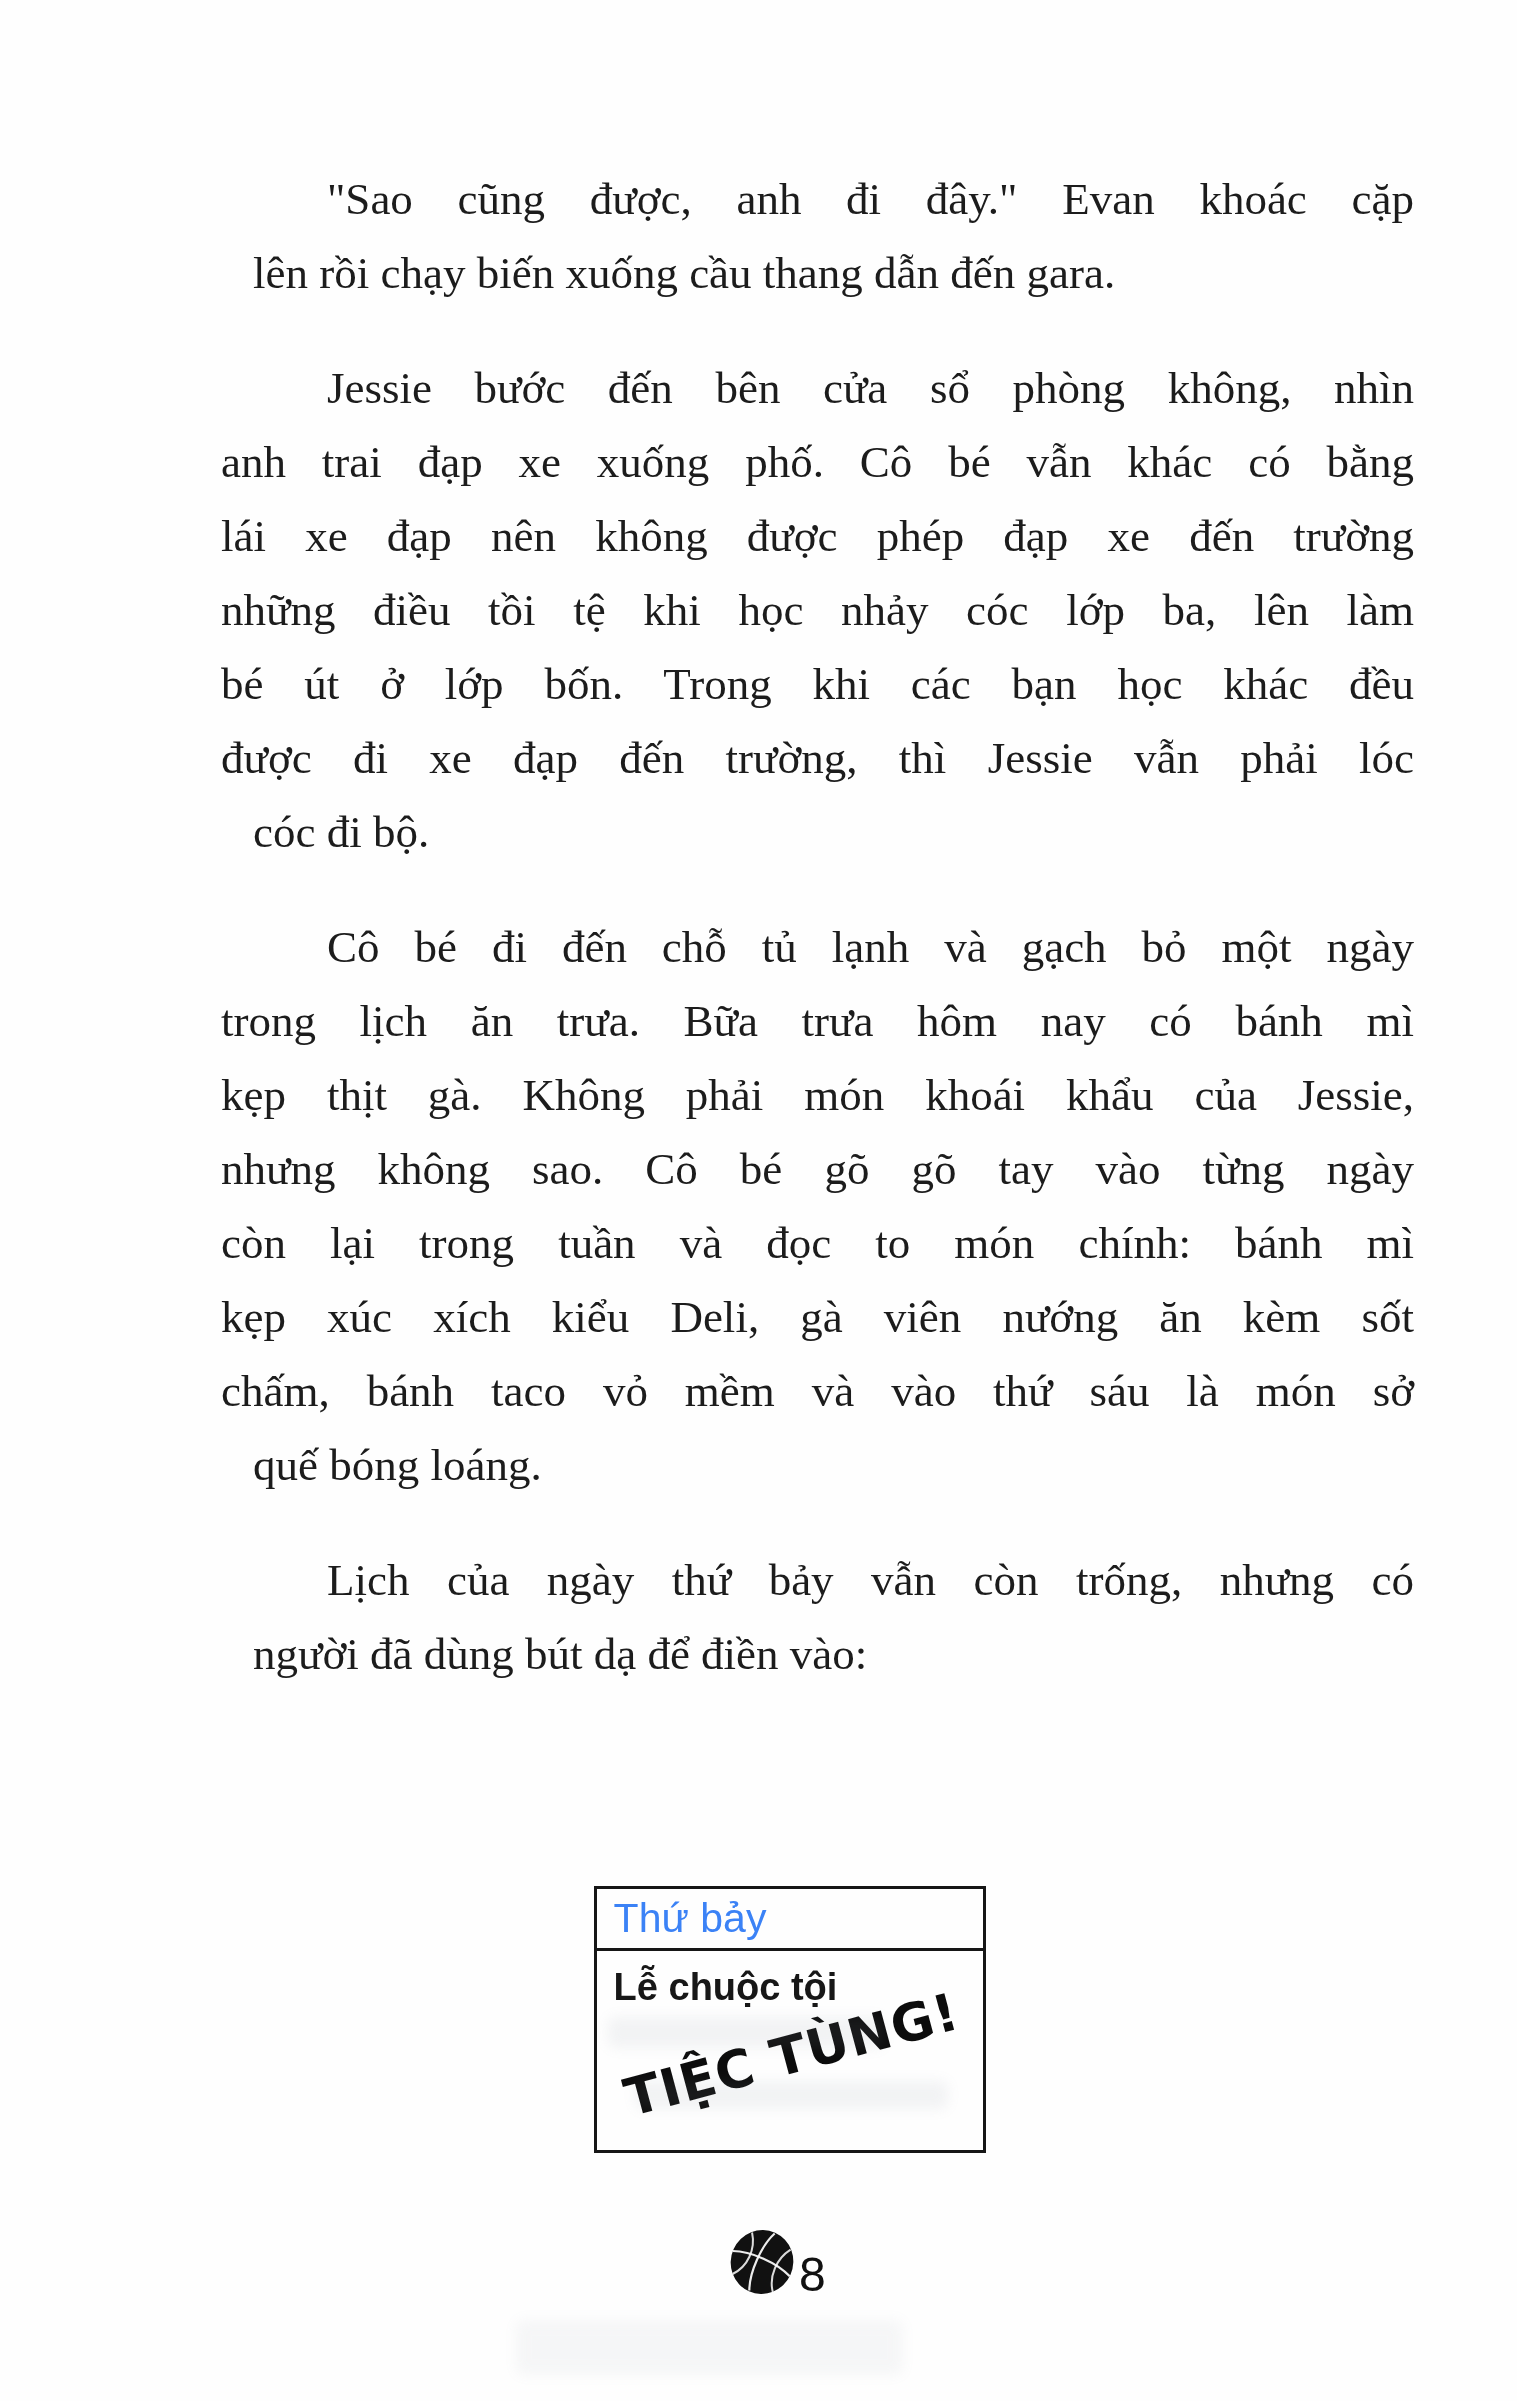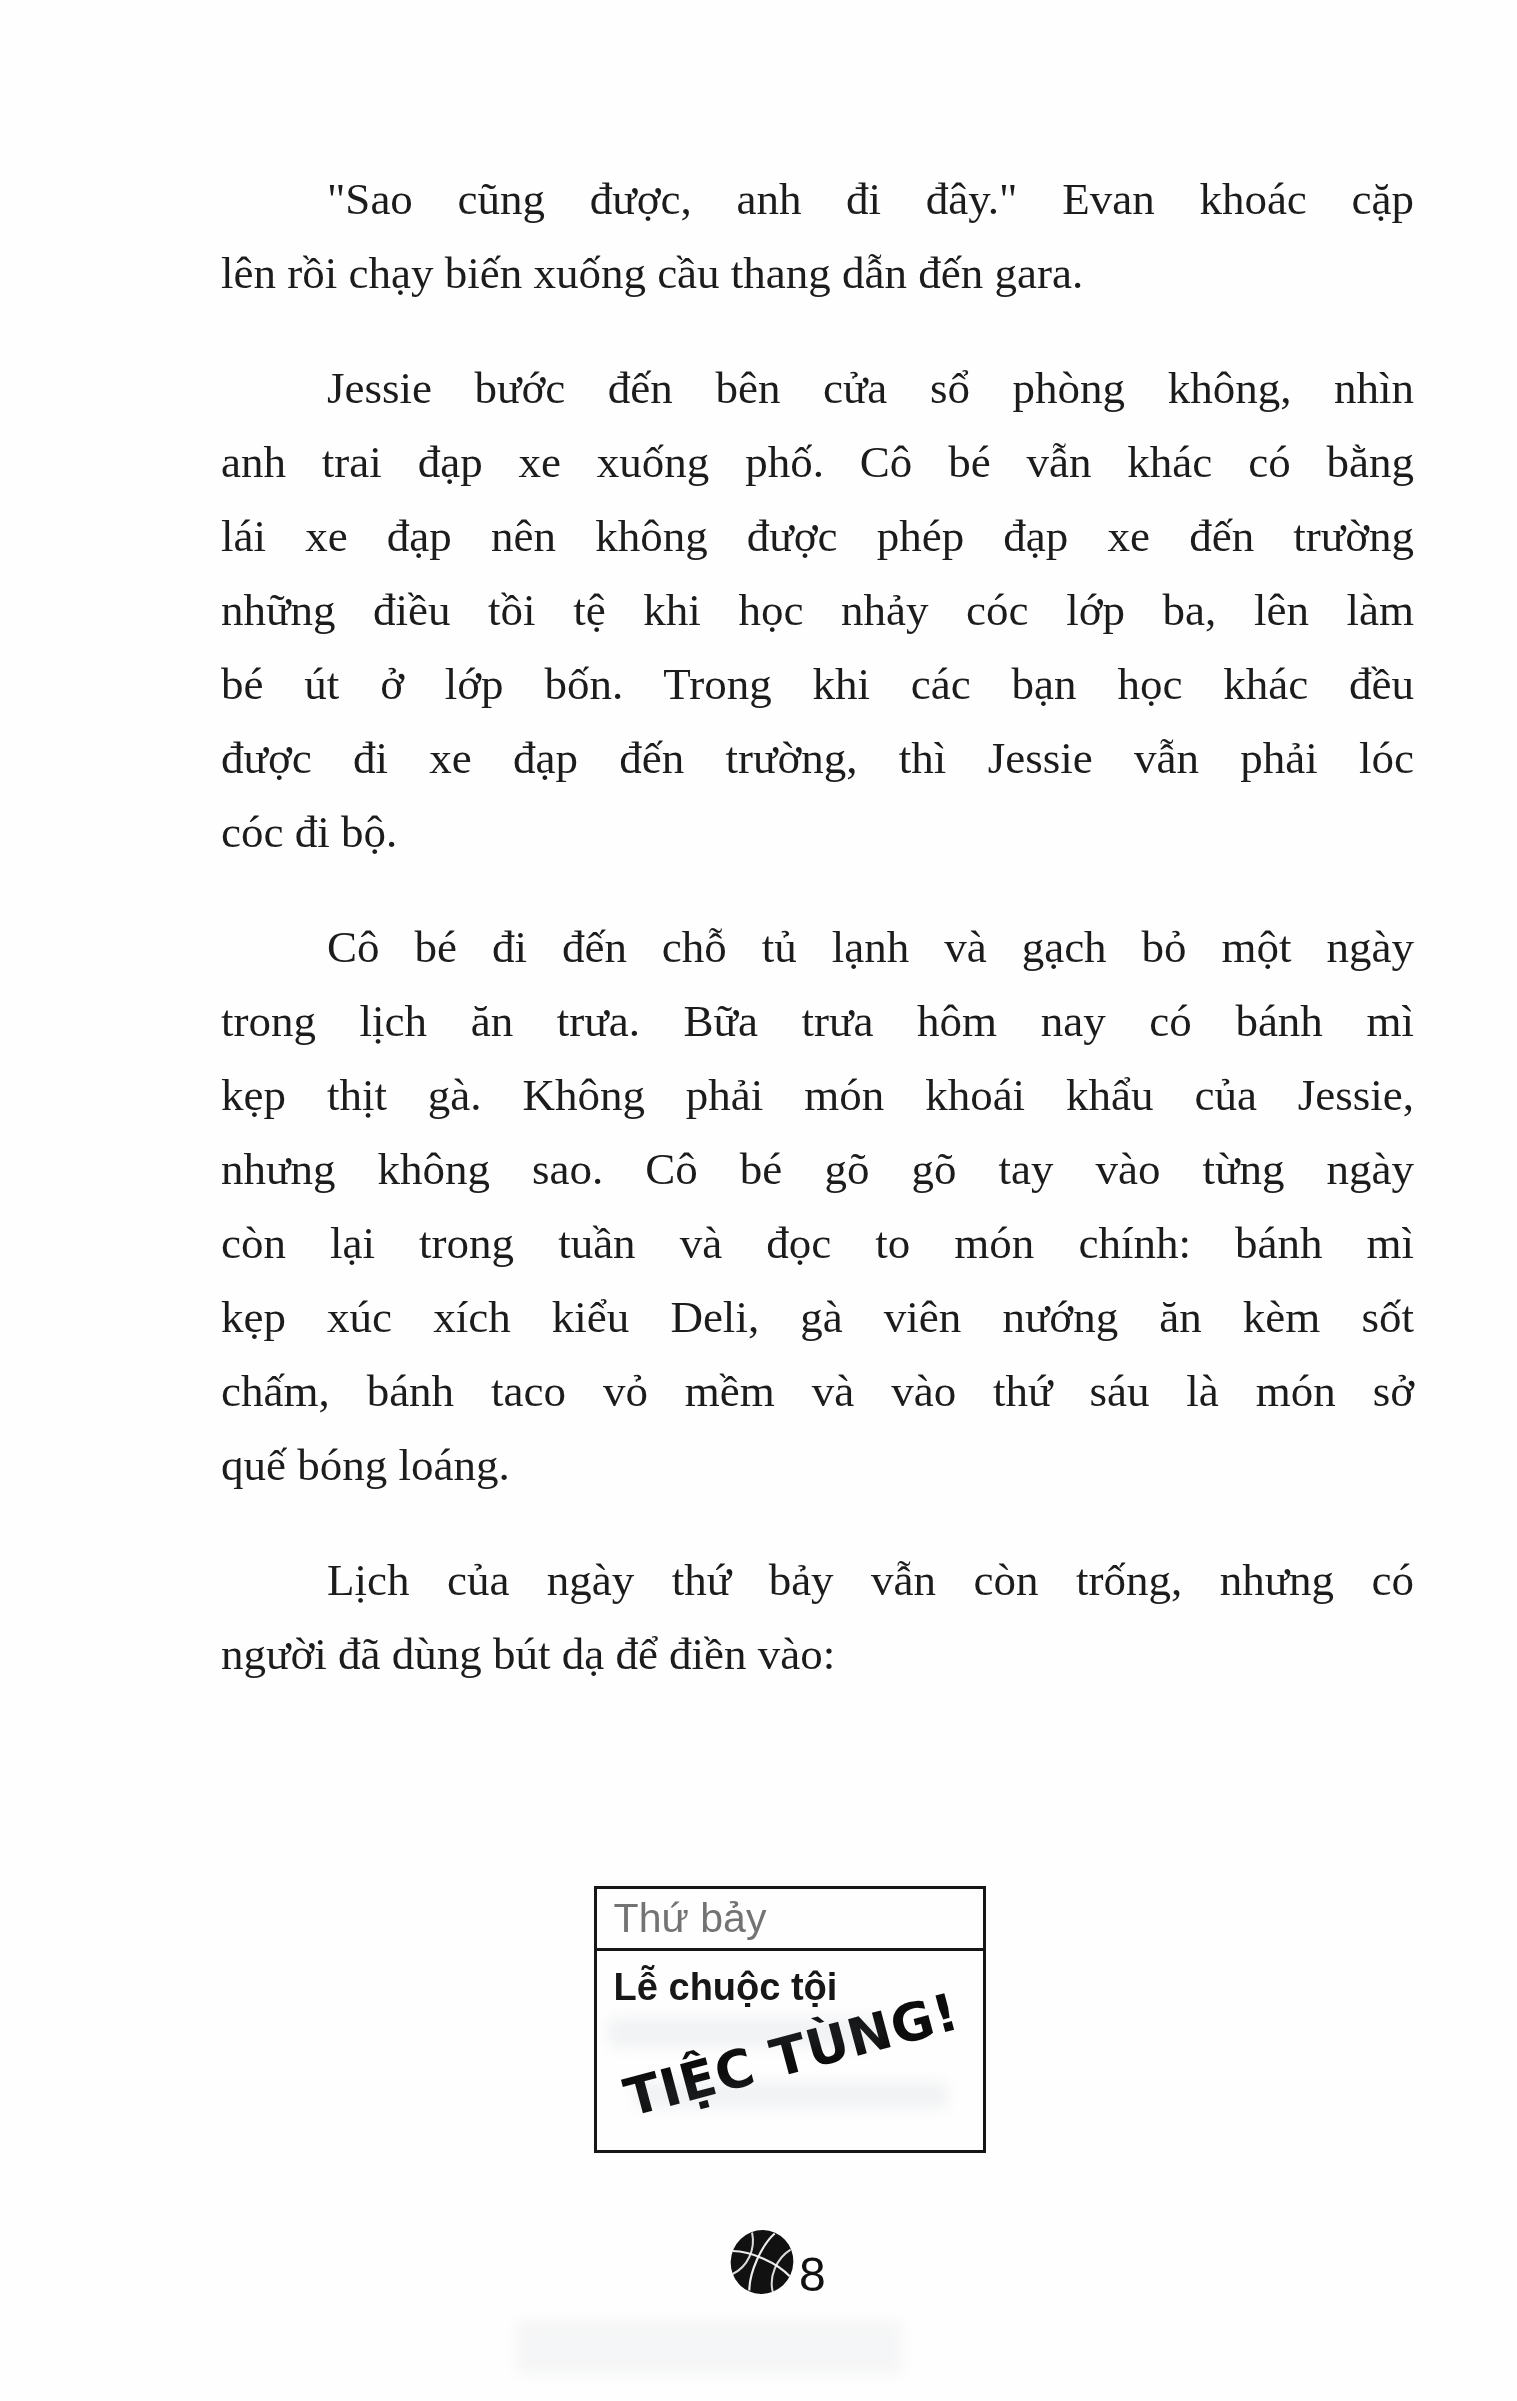--- a/index.html
+++ b/index.html
@@ -28,41 +28,41 @@
     color: #1c1c1c;
   }
   .para { margin: 0 0 41px 0; }
   .para:last-child { margin-bottom: 0; }
   .line {
     text-align: justify;
     text-align-last: justify;
     height: 74px;
   }
   .line.first { text-indent: 106px; }
-  .line.last  { text-align-last: left; }
+  .line.last  { text-align-last: left; margin-left: 32px; }
 
   
   .calendar {
     position: absolute;
     left: 594px;
     top: 1886px;
     width: 392px;
     height: 267px;
     border: 3.7px solid #161616;
     box-sizing: border-box;
     background: #fefefe;
     font-family: "Liberation Sans", sans-serif;
   }
   .calendar-header {
     height: 57px;
     border-bottom: 3.7px solid #161616;
     font-size: 41px;
     line-height: 55px;
     padding: 1.8px 0 0 16.6px;
-    color: #737373;
+    color: #3b82f6;
   }
   .calendar-entry {
     font-size: 38px;
     line-height: 44px;
     padding: 14.7px 0 0 16.6px;
     color: #171717;
     font-weight: bold;
   }
   .calendar-note {
     position: absolute;

